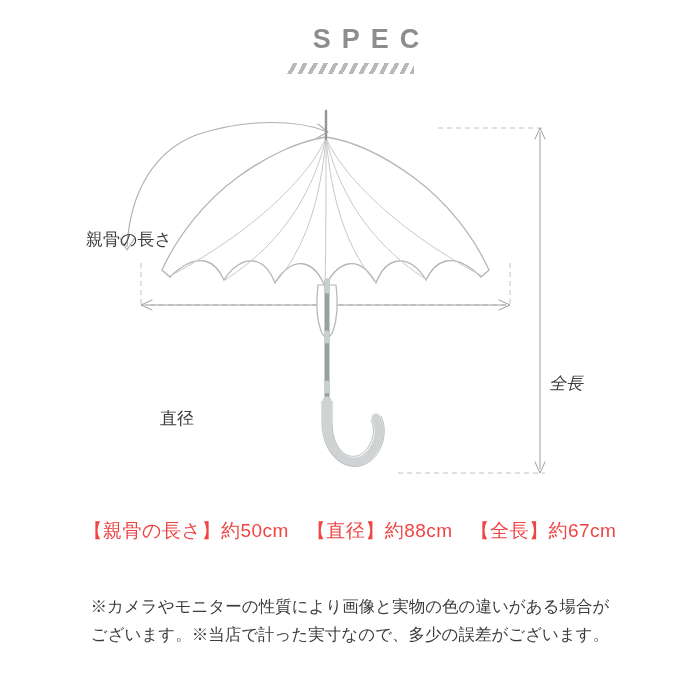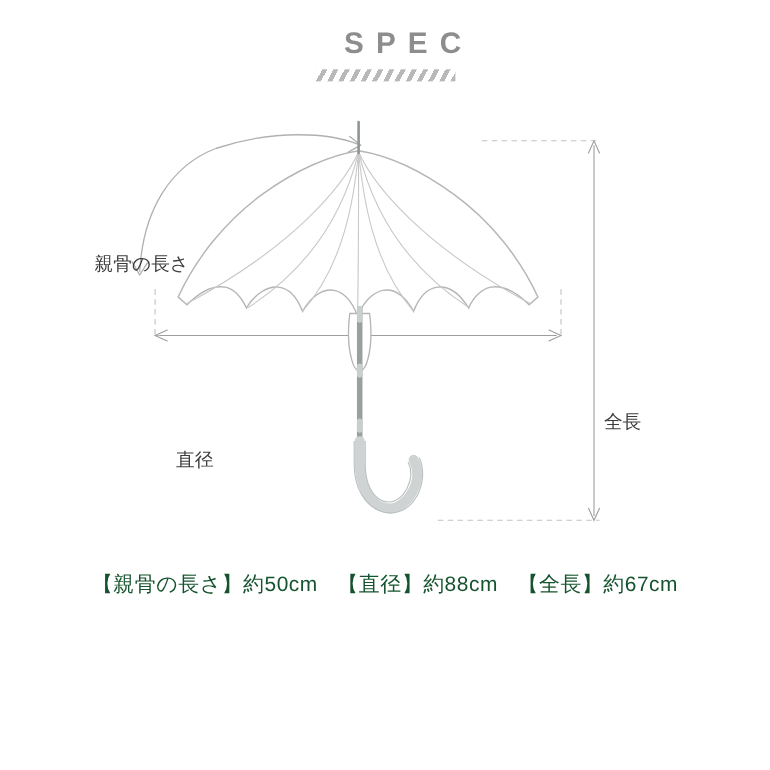--- a/index.html
+++ b/index.html
@@ -63,31 +63,31 @@
   }
 
   .label {
     position: absolute;
     font-size: 17px;
     color: #3c3c3c;
     white-space: nowrap;
   }
   .label-rib   { top: 133px; left: 86px; }
   .label-diam  { top: 312px; left: 160px; }
-  .label-total { top: 277px; left: 549px; }
+  .label-total { top: 277px; left: 549px; font-style: italic; }
 
   
   .measure {
     position: absolute;
     top: 518px;
     left: 0;
     width: 700px;
     text-align: center;
     font-size: 19px;
-    color: #14532d;
+    color: #ef4444;
     letter-spacing: 0.5px;
   }
   .measure span { margin: 0 6px; }
 
   
   .note {
     position: absolute;
     top: 592px;
     left: 0;
     width: 700px;
@@ -202,14 +202,18 @@
     <div class="label label-diam">直径</div>
     <div class="label label-total">全長</div>
   </div>
 
   <div class="measure">
     <span>【親骨の長さ】約50cm</span>
     <span>【直径】約88cm</span>
     <span>【全長】約67cm</span>
   </div>
 
+  <div class="note">
+    <div>※カメラやモニターの性質により画像と実物の色の違いがある場合が</div>
+    <div>ございます。※当店で計った実寸なので、多少の誤差がございます。</div>
+  </div>
 
 </div>
 
 </body></html>

